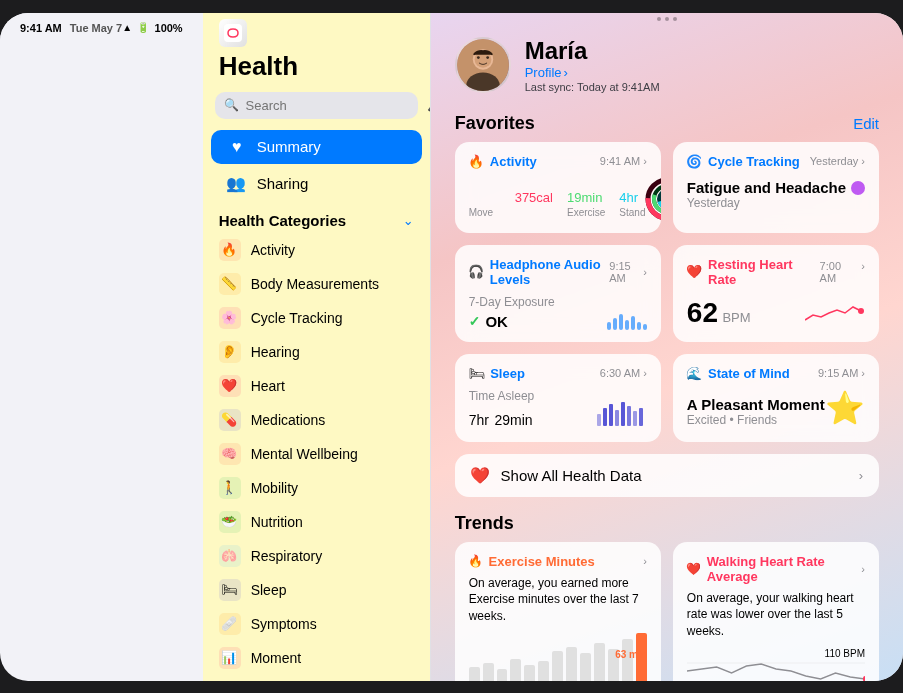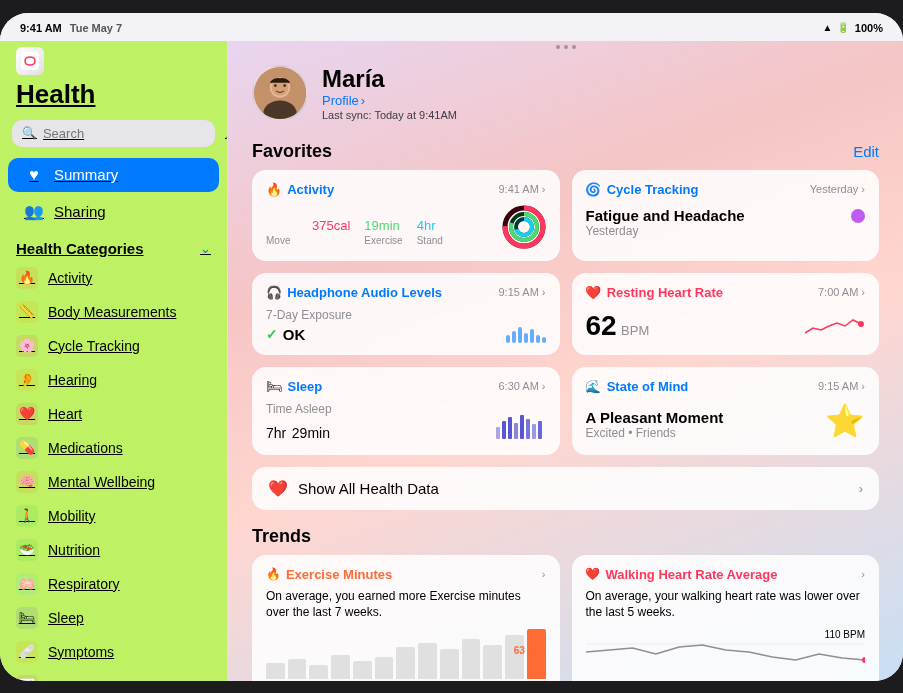--- a/index.html
+++ b/index.html
@@ -13,21 +13,21 @@
       align-items: center;
       justify-content: center;
     }
     .device {
       width: 903px;
       height: 668px;
       background: #f2f2f7;
       border-radius: 28px;
       overflow: hidden;
       display: flex;
-      flex-direction: column;
+      flex-direction: row;
       position: relative;
     }
     
     .status-bar {
       display: flex;
       justify-content: space-between;
       align-items: center;
       padding: 6px 20px 4px;
       background: #f2f2f7;
       font-size: 11px;
@@ -43,28 +43,27 @@
       font-size: 11px;
     }
     .main-content {
       display: flex;
       flex: 1;
       overflow: hidden;
     }
     
     .sidebar {
       width: 228px;
-      background: #bef264;
+      background: #fef9c3;
       flex-shrink: 0;
       display: flex;
       flex-direction: column;
       overflow-y: auto;
       padding: 0 0 10px 0;
       border-right: 1px solid #e0e0e5;
-      text-decoration: underline;
     }
     .sidebar-app-icon {
       width: 28px;
       height: 28px;
       background: linear-gradient(135deg, #fff 0%, #e0e0e0 100%);
       border-radius: 6px;
       display: flex;
       align-items: center;
       justify-content: center;
       margin-bottom: 4px;

